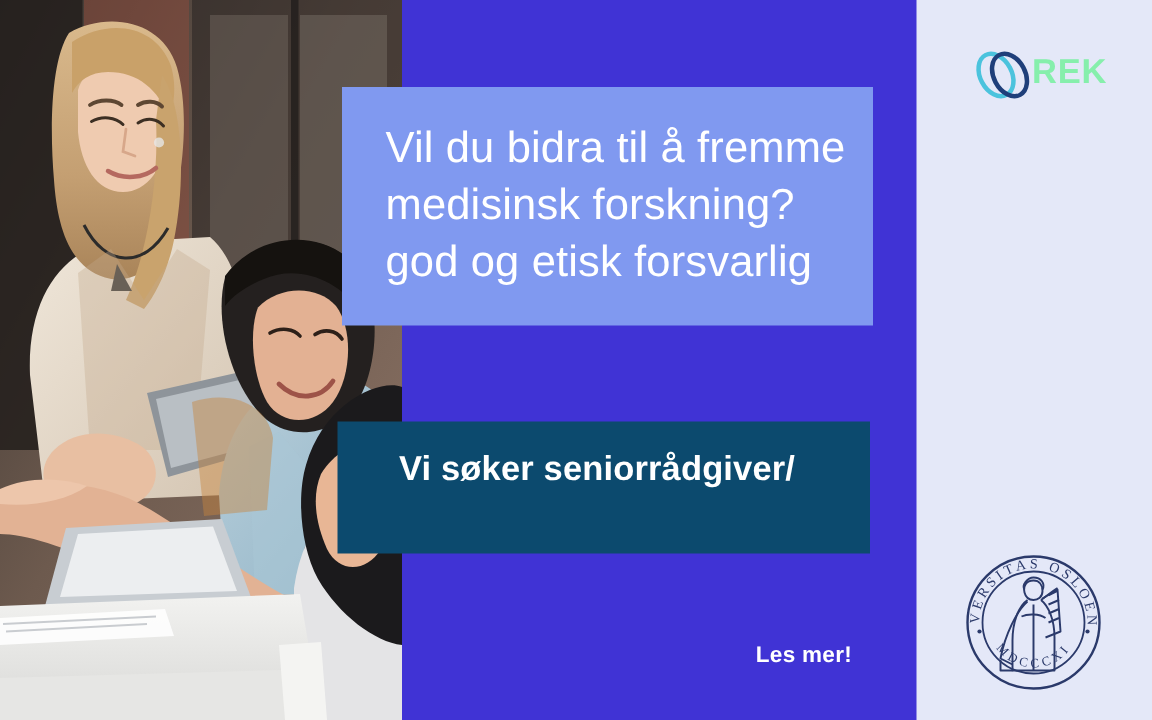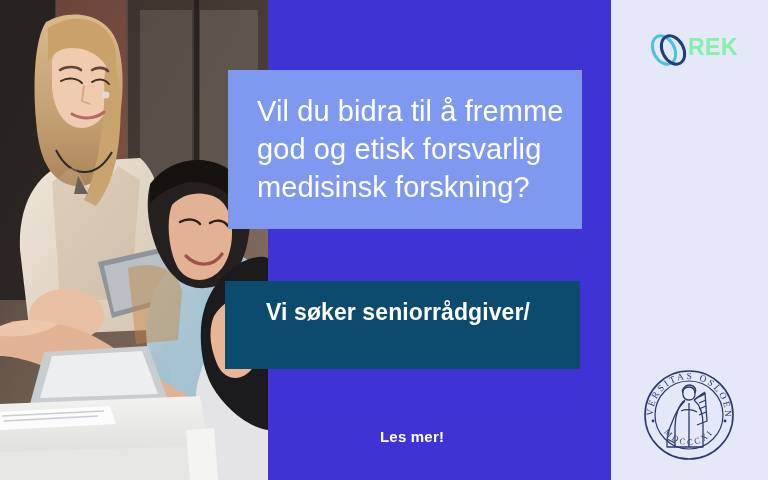--- a/index.html
+++ b/index.html
@@ -36,21 +36,20 @@
     width:157px; height:480px;
     background:#E4E8F8;
   }
 
   
   .headline-box {
     position:absolute; left:228px; top:58px;
     width:354px; height:159px;
     background:#8099F0;
     padding:22px 26px 0 29px;
-    margin-top:12px;
   }
   .headline-box .line {
     color:#FFFFFF;
     font-size:29px;
     font-weight:400;
     line-height:38px;
     letter-spacing:0.1px;
     white-space:nowrap;
   }
 
@@ -66,20 +65,21 @@
     font-weight:bold;
     line-height:30px;
     letter-spacing:0.1px;
     white-space:nowrap;
   }
 
   
   .cta {
     position:absolute; left:380px; top:428px;
     width:188px;
+    text-align:right;
     color:#FFFFFF;
     font-size:15px;
     font-weight:bold;
     letter-spacing:0.2px;
   }
 
   
   .rek-logo {
     position:absolute; left:648px; top:26px;
     width:92px; height:48px;
@@ -199,22 +199,22 @@
       <path d="M128 268 C152 260 178 268 182 292 L178 340 L136 344 Z" fill="#c8853f" opacity="0.45"></path>
     </svg>
   </div>
 
   <div class="purple-panel"></div>
 
   <div class="lavender-panel"></div>
 
   <div class="headline-box">
     <div class="line">Vil du bidra til å fremme</div>
+    <div class="line">medisinsk forskning?</div>
     <div class="line">god og etisk forsvarlig</div>
-    <div class="line">medisinsk forskning?</div>
   </div>
 
   <div class="subhead-box">
     <div class="line">Vi søker seniorrådgiver/</div>
   </div>
 
   <div class="cta">Les mer!</div>
 
   <div class="rek-logo">
     <svg width="44" height="48" viewBox="0 0 44 48" xmlns="http://www.w3.org/2000/svg">

